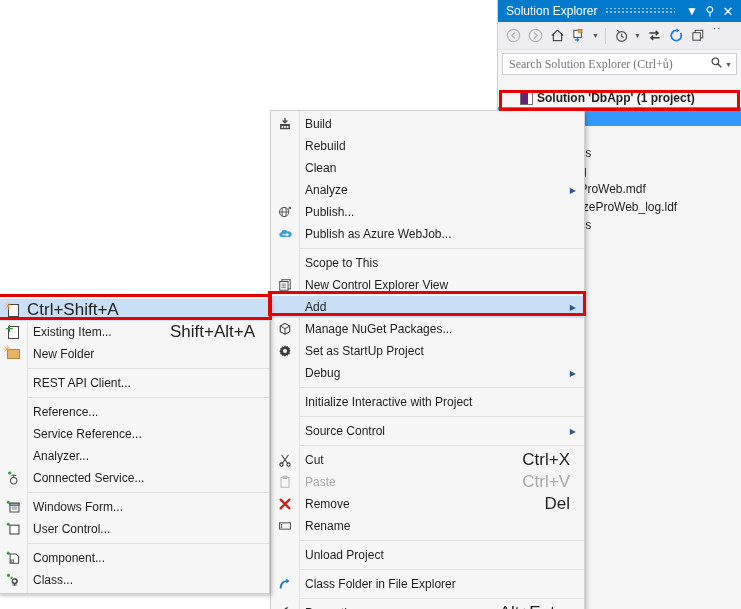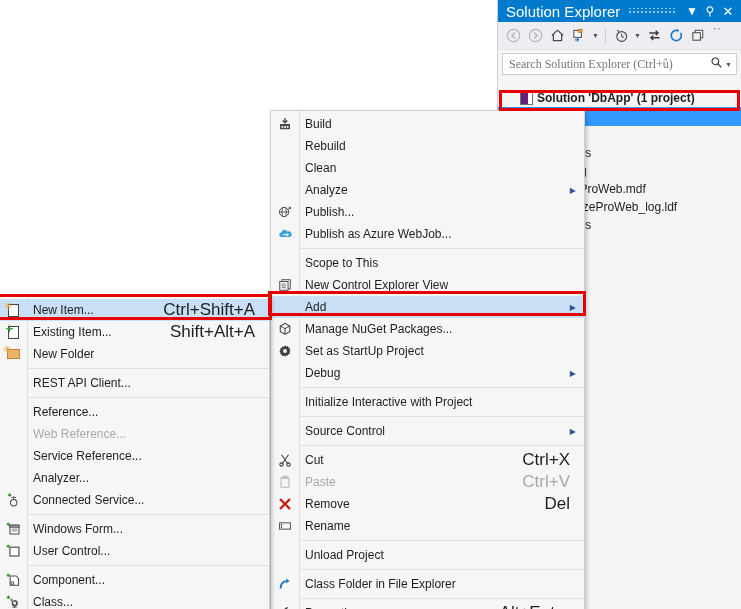--- a/index.html
+++ b/index.html
@@ -26,21 +26,21 @@
   }
   #se-titlebar {
     position: relative;
     height: 22px;
     background: #007acc;
     color: #ffffff;
     display: flex; align-items: center;
     padding-left: 8px;
   }
   #se-title {
-    font-size: 15px;
+    font-size: 12px;
     color: #ffffff;
     white-space: nowrap;
   }
   #se-grip {
     flex: 1;
     height: 6px;
     margin: 0 8px;
     background-image: radial-gradient(circle, rgba(255,255,255,.55) 0.9px, transparent 1px);
     background-size: 4px 4px;
     background-position: 0 2px;
@@ -529,21 +529,20 @@
 
   <div class="ctx-menu" id="ctx-add" style="left:-2px; top:296px; width:272px;">
     <div class="gutter-line"></div>
 
     <div class="mi selected">
       <span class="mi-icon">
         <span class="glyph-doc">
             <span class="star">✳</span>
           </span>
       </span>
-      <span class="mi-label">New Item...</span>
       <span class="mi-accel">Ctrl+Shift+A</span>
     </div>
 
     <div class="mi">
       <span class="mi-icon">
         <span class="glyph-doc">
             <span class="plus">＋</span>
           </span>
       </span>
       <span class="mi-label">Existing Item...</span>
@@ -566,24 +565,20 @@
       <span class="mi-label">REST API Client...</span>
     </div>
 
     <div class="sep"></div>
 
     <div class="mi">
       <span class="mi-icon"></span>
       <span class="mi-label">Reference...</span>
     </div>
 
-    <div class="mi disabled">
-      <span class="mi-icon"></span>
-      <span class="mi-label">Web Reference...</span>
-    </div>
 
     <div class="mi">
       <span class="mi-icon"></span>
       <span class="mi-label">Service Reference...</span>
     </div>
 
     <div class="mi">
       <span class="mi-icon"></span>
       <span class="mi-label">Analyzer...</span>
     </div>

